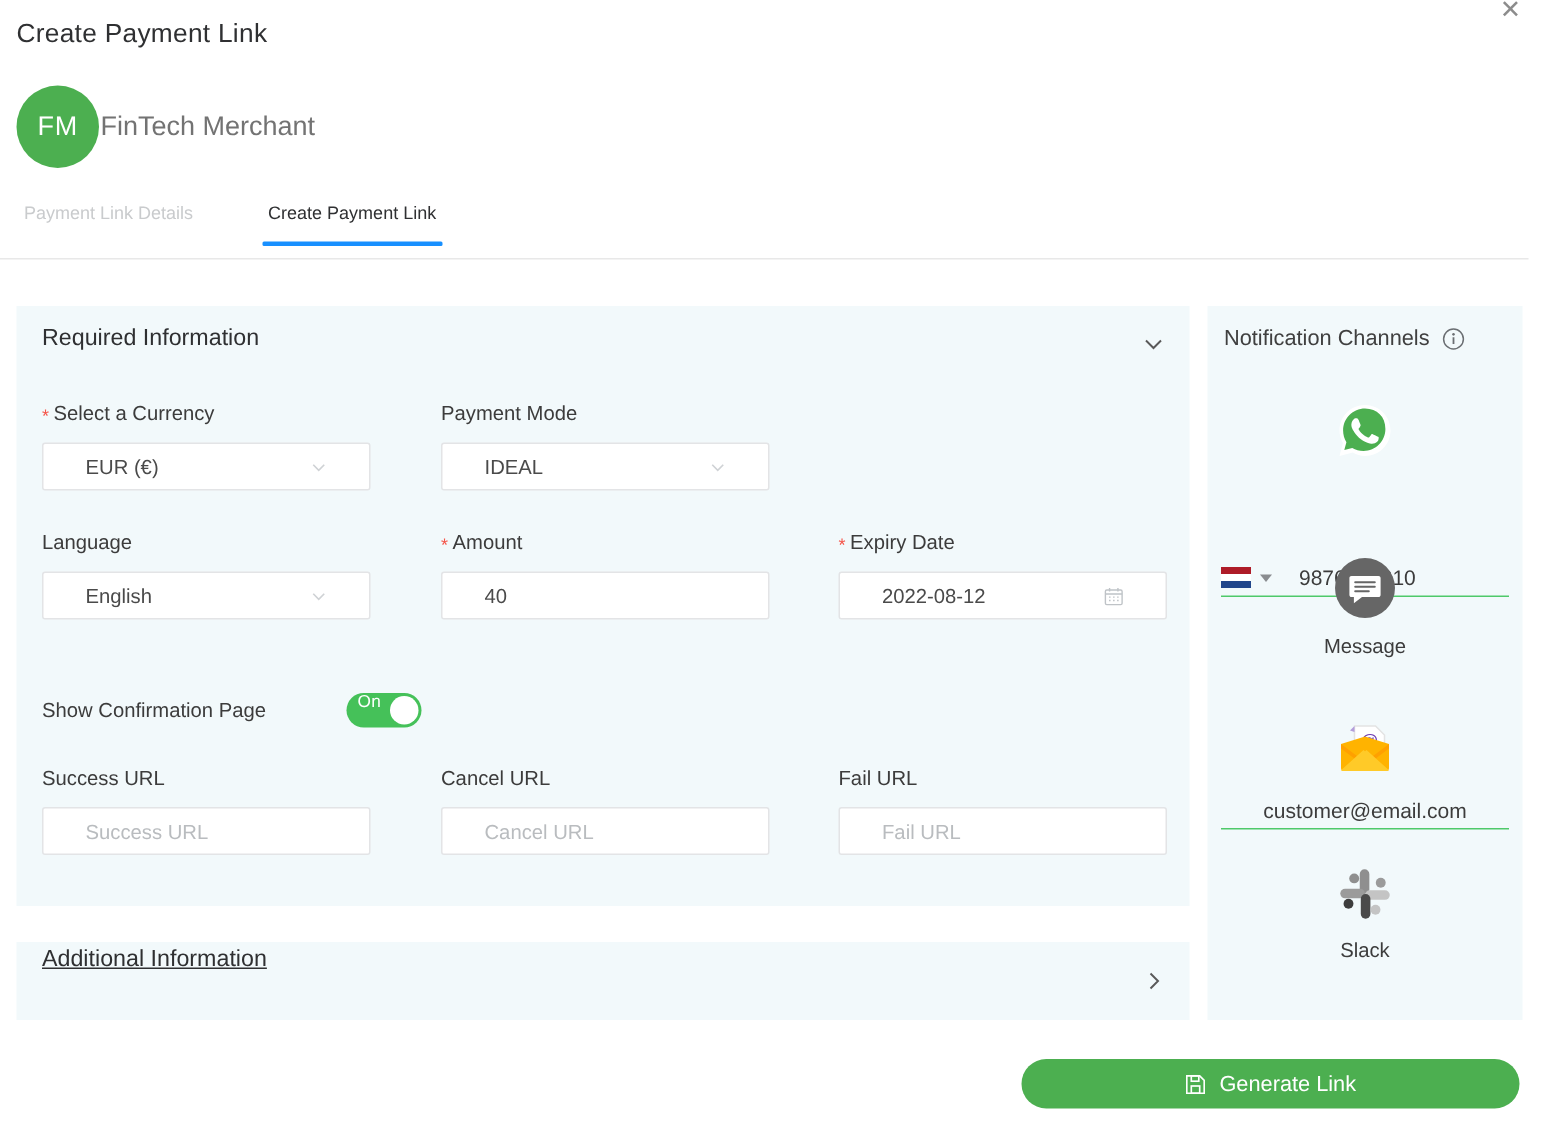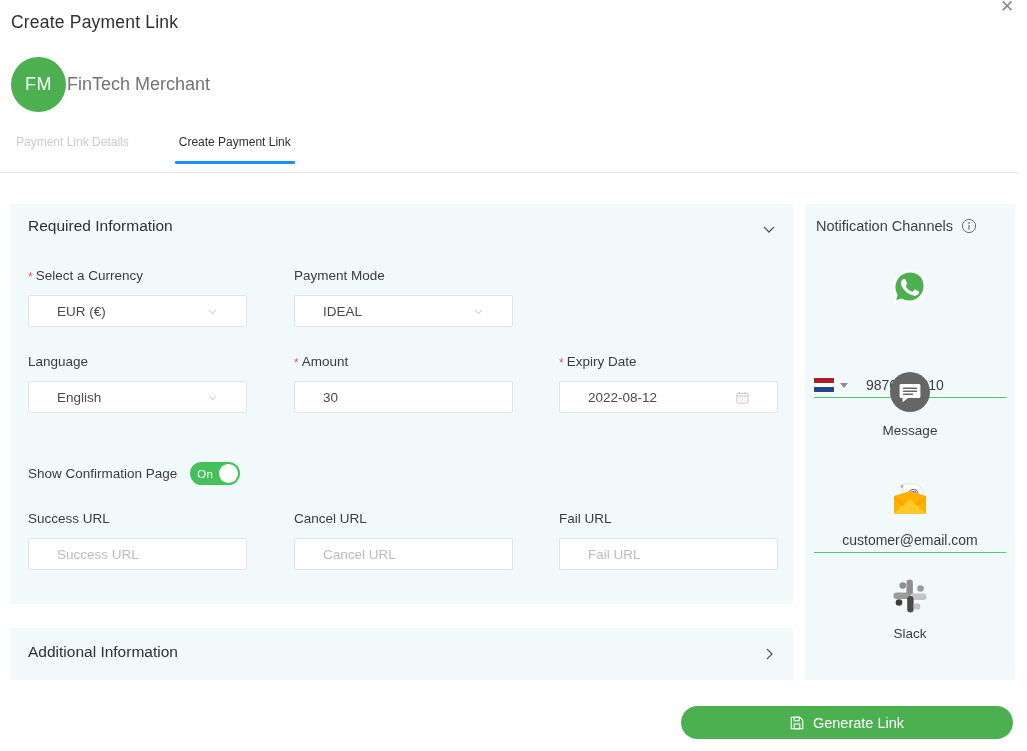--- a/index.html
+++ b/index.html
@@ -98,21 +98,21 @@
 
   
   .toggle-row {
     position: absolute; left: 17px; top: 258px;
     display: flex; align-items: center; gap: 13px;
   }
   .toggle-label { font-size: 13.5px; color: #3c3c3c; }
   .toggle {
     position: relative; width: 50px; height: 23px;
     border-radius: 12px; background: #45c159; cursor: pointer;
-    display: flex; align-items: center;
+    display: flex; align-items: flex-start; margin-left: 41px;
   }
   .toggle .txt {
     color: #fff; font-size: 11.5px; margin-left: 7px; letter-spacing: .2px;
   }
   .toggle .knob {
     position: absolute; right: 2px; top: 2px;
     width: 19px; height: 19px; border-radius: 50%; background: #fff;
   }
 
   
@@ -221,21 +221,21 @@
         <svg viewBox="0 0 12 12" width="11" height="11" fill="none" stroke="currentColor" stroke-width="1.2">
             <path d="M2 4.2l4 4 4-4"></path>
           </svg>
       </span>
     </div>
 
     <div class="field-label" style="left:283px; top:150px;">
       <span class="req-star">*</span><span>Amount</span>
     </div>
     <div class="control" style="left:283px; top:177px;">
-      <span class="val">30</span>
+      <span class="val">40</span>
     </div>
 
     <div class="field-label" style="left:548px; top:150px;">
       <span class="req-star">*</span><span>Expiry Date</span>
     </div>
     <div class="control" style="left:548px; top:177px;">
       <span class="val">2022-08-12</span>
       <span class="cal-icon">
         <svg viewBox="0 0 14 14" width="13" height="13" fill="none" stroke="currentColor" stroke-width="1">
             <rect x="1" y="2.5" width="12" height="10.5" rx="1"></rect>
@@ -262,21 +262,21 @@
       <span class="val ph">Cancel URL</span>
     </div>
 
     <div class="field-label" style="left:548px; top:307px;">Fail URL</div>
     <div class="control" style="left:548px; top:334px;">
       <span class="val ph">Fail URL</span>
     </div>
   </div>
 
   <div class="panel-additional">
-    <div class="panel-heading" style="top:15px;">Additional Information</div>
+    <div class="panel-heading" style="top:3px;text-decoration:underline;">Additional Information</div>
     <div class="panel-chevron" style="top:18px;">
       <svg viewBox="0 0 16 16" width="16" height="16" fill="none" stroke="currentColor" stroke-width="1.3">
           <path d="M6 3l5 5-5 5"></path>
         </svg>
     </div>
   </div>
 
   <div class="panel-notif">
     <div class="notif-head">
       <span class="notif-head-title">Notification Channels</span>

